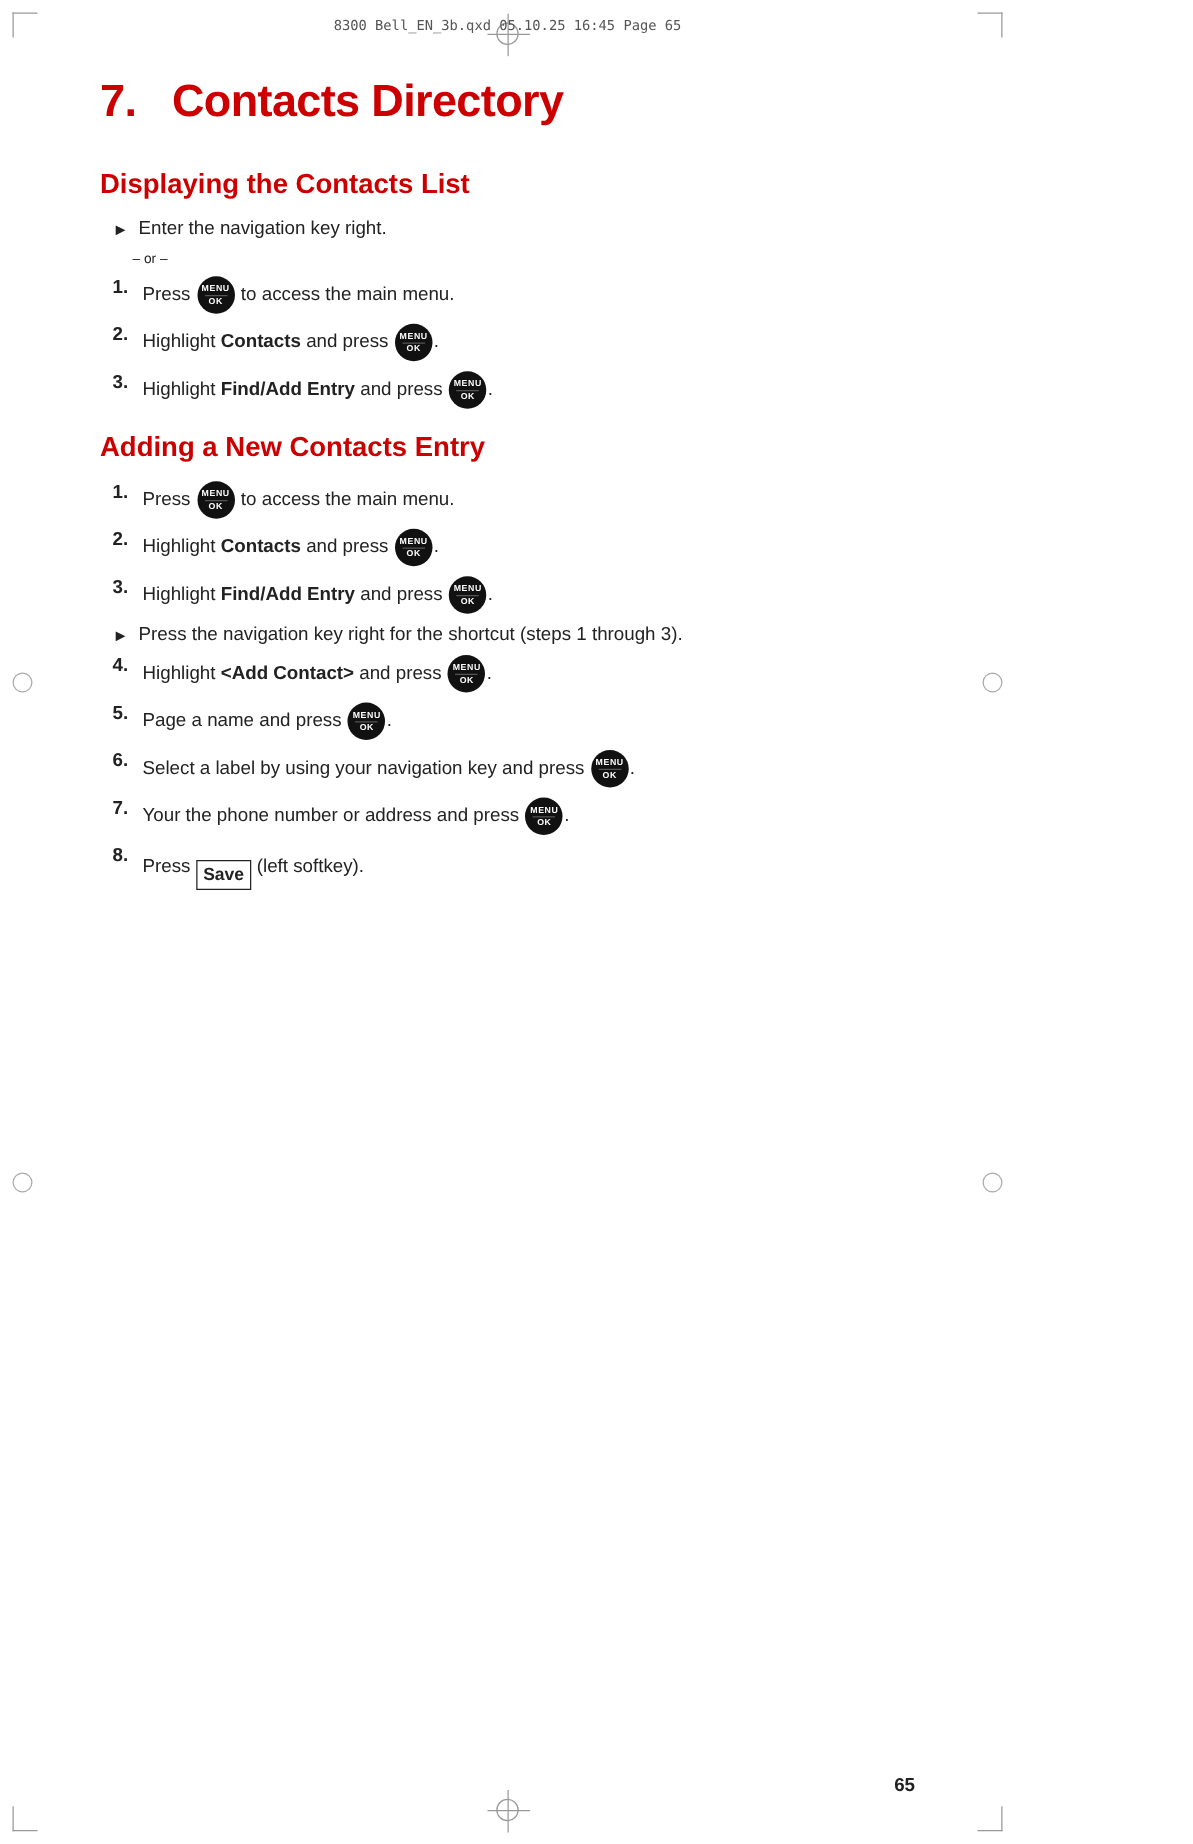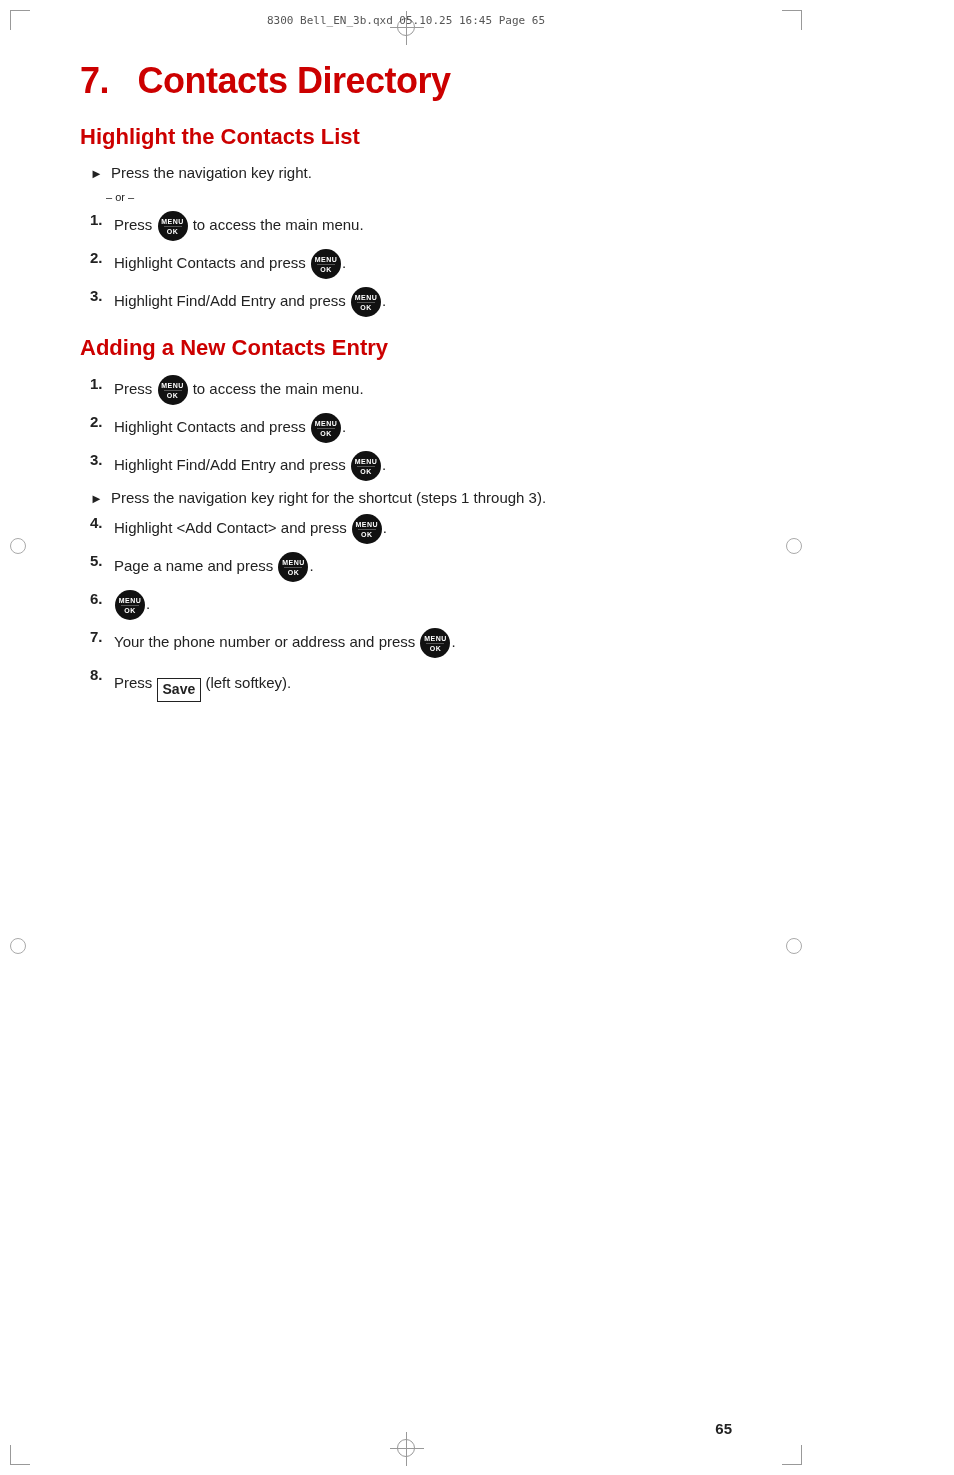--- a/index.html
+++ b/index.html
@@ -163,21 +163,21 @@
       left: 80px;
       right: 80px;
       bottom: 60px;
     }
 
     
     .chapter-title {
       font-size: 36px;
       font-weight: 900;
       color: #cc0000;
-      margin-bottom: 22px;
+      margin-bottom: 32px;
       letter-spacing: -0.5px;
     }
 
     
     .section-heading {
       font-size: 22px;
       font-weight: 900;
       color: #cc0000;
       margin-bottom: 14px;
     }
@@ -214,21 +214,21 @@
     }
 
     .numbered-item .item-text {
       font-size: 15px;
       line-height: 1.55;
       flex: 1;
     }
 
     
     .bold-text {
-      font-weight: 400;
+      font-weight: 700;
     }
 
     
     .menu-btn {
       display: inline-flex;
       align-items: center;
       justify-content: center;
       width: 30px;
       height: 30px;
       background: #111;
@@ -338,25 +338,25 @@
 
   <div class="content">
 
     <div class="chapter-title">
       <span>7.</span>
       &nbsp;
       <span>Contacts Directory</span>
     </div>
 
     <div class="section-gap">
-      <div class="section-heading">Highlight the Contacts List</div>
+      <div class="section-heading">Displaying the Contacts List</div>
 
       <div class="bullet-item items-block">
         <span class="bullet-arrow">►</span>
-        <span class="item-text">Press the navigation key right.</span>
+        <span class="item-text">Enter the navigation key right.</span>
       </div>
 
       <div class="or-separator">– or –</div>
 
       <div class="numbered-item">
         <span class="num">1.</span>
         <span class="item-text">
           <span>Press</span>
           <span class="menu-btn">
             <span class="menu-btn-inner">
@@ -474,20 +474,21 @@
               <div class="menu-btn-divider"></div>
               <span class="menu-btn-bottom">OK</span>
             </span>
           </span>.
         </span>
       </div>
 
       <div class="numbered-item">
         <span class="num">6.</span>
         <span class="item-text">
+          <span>Select a label by using your navigation key and press</span>
           <span class="menu-btn">
             <span class="menu-btn-inner">
               <span class="menu-btn-top">MENU</span>
               <div class="menu-btn-divider"></div>
               <span class="menu-btn-bottom">OK</span>
             </span>
           </span>.
         </span>
       </div>
 

